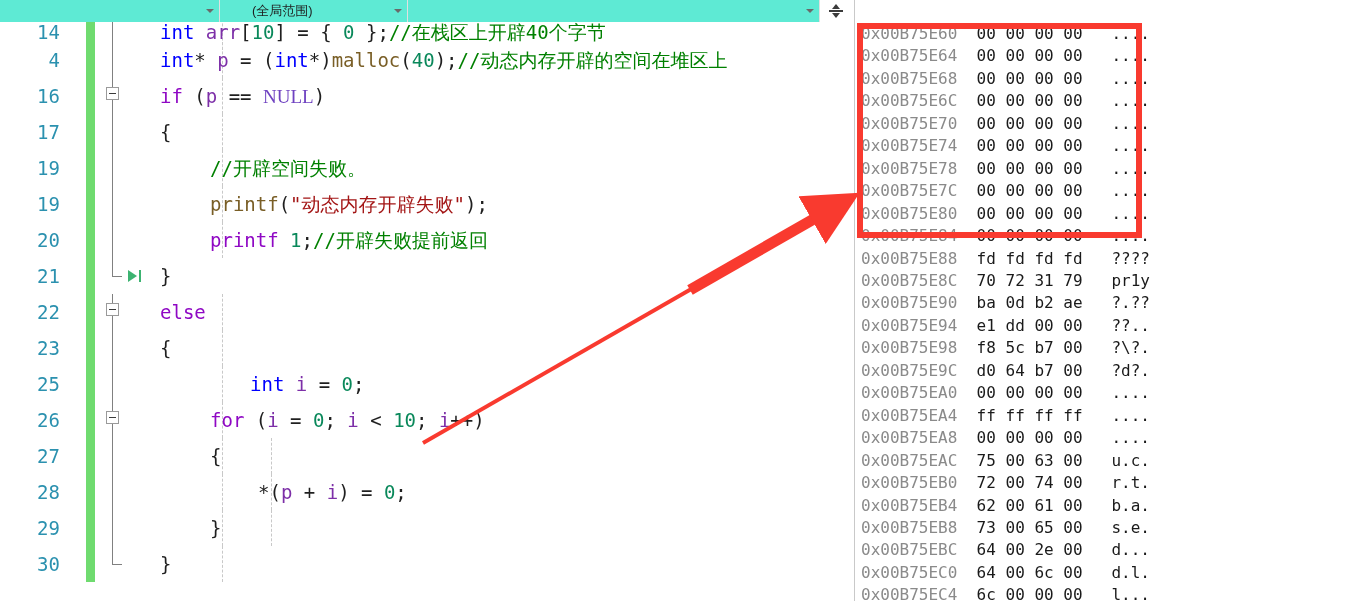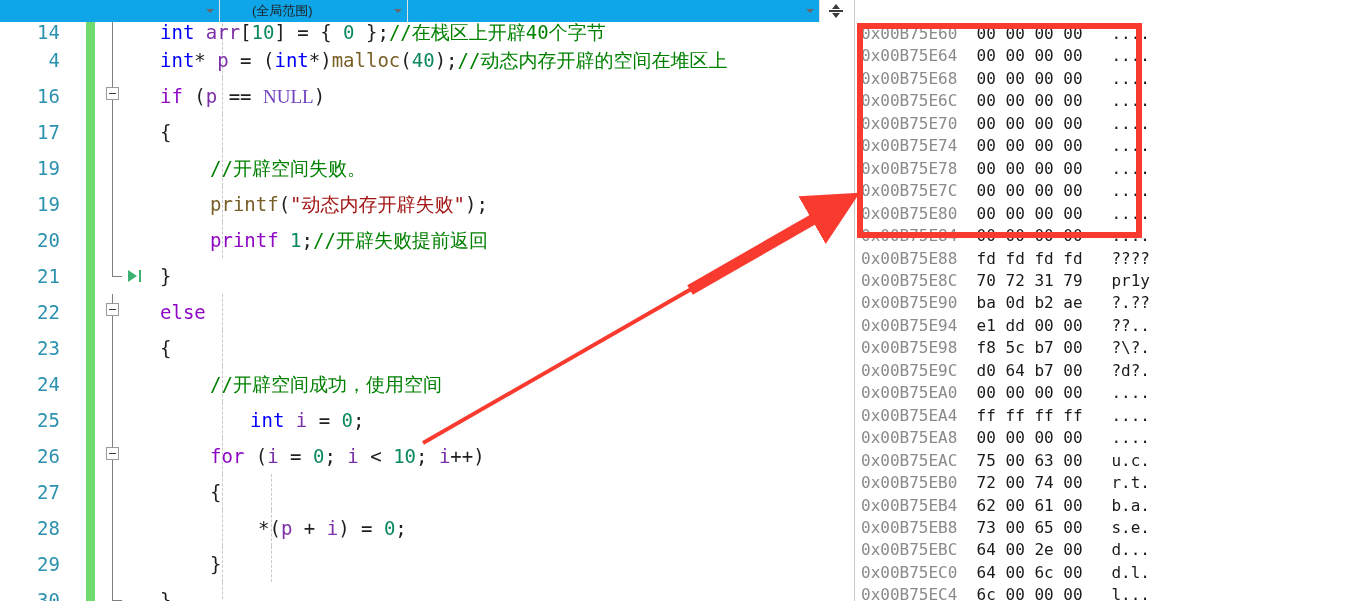--- a/index.html
+++ b/index.html
@@ -21,21 +21,21 @@
     position: absolute; left: 0; top: 0;
     width: 853px; height: 22px;
     background: #ffffff;
     border-bottom: 1px solid #cfcfcf;
     display: flex; align-items: stretch;
   }
   .nav-combo {
     position: relative;
     height: 22px;
     display: flex; align-items: center;
-    background: #0ea5e9;
+    background: #5eead4;
     border-right: 1px solid #e0e0e0;
     font-size: 13px;
     color: #1e1e1e;
     box-sizing: border-box;
   }
   .nav-combo .cb-text {
     padding-left: 4px;
     white-space: nowrap;
     overflow: hidden;
   }
@@ -400,27 +400,20 @@
     </div>
 
     <div class="code-row">
       <span class="lineno">23</span>
       <span class="changebar"></span>
       <span class="outline-v"></span>
       <span class="guide" style="left:222px;"></span>
       <span class="code-text"><span class="plain">{</span></span>
     </div>
 
-    <div class="code-row">
-      <span class="lineno">24</span>
-      <span class="changebar"></span>
-      <span class="outline-v"></span>
-      <span class="guide" style="left:222px;"></span>
-      <span class="code-text" style="left:210px;"><span class="cmt">//开辟空间成功，使用空间</span></span>
-    </div>
 
     <div class="code-row">
       <span class="lineno">25</span>
       <span class="changebar"></span>
       <span class="outline-v"></span>
       <span class="guide" style="left:222px;"></span>
       <span class="code-text" style="left:210px;margin-left:40px;"><span class="kw">int</span><span class="plain"> </span><span class="var">i</span><span class="plain"> = </span><span class="num">0</span><span class="plain">;</span></span>
     </div>
 
     <div class="code-row">

